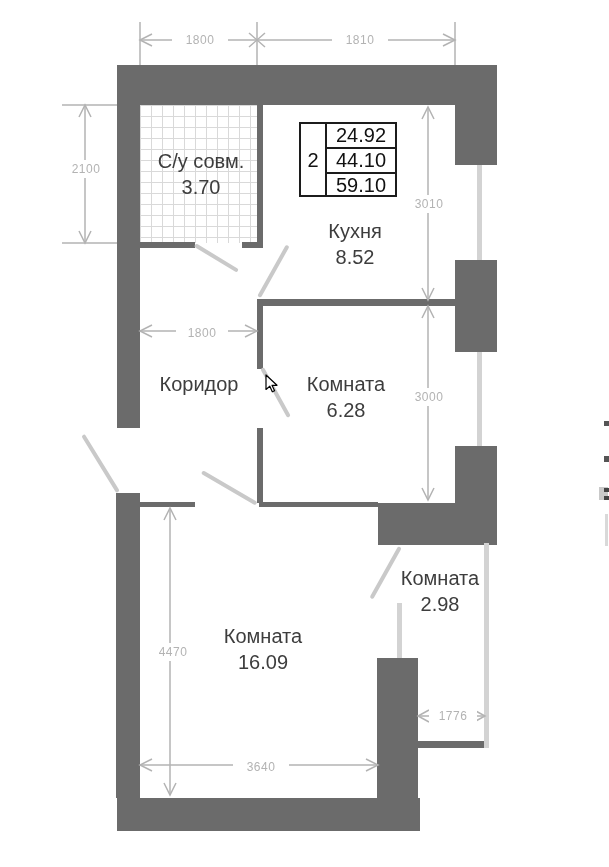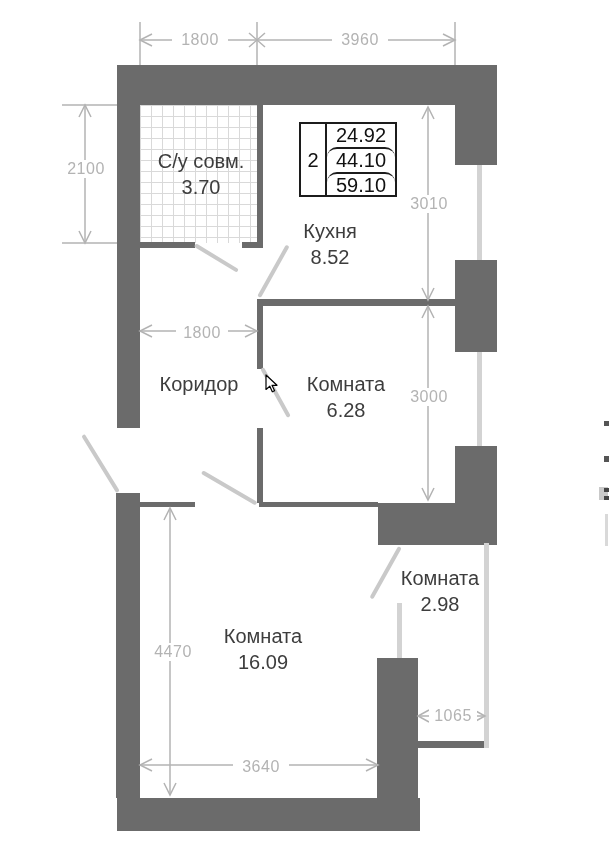--- a/index.html
+++ b/index.html
@@ -16,36 +16,36 @@
   .door{position:absolute; height:4px; background:var(--c-door); transform-origin:0 50%; border-radius:2px;}
   .hatch{
     position:absolute; left:140px; top:105px; width:117px; height:138px;
     background-image:
       repeating-linear-gradient(to right, var(--c-tile) 0 1px, transparent 1px 11px),
       repeating-linear-gradient(to bottom, var(--c-tile) 0 1px, transparent 1px 11px);
   }
   svg.dim{position:absolute; overflow:visible;}
   svg.dim line, svg.dim path{stroke:var(--c-dim); stroke-width:1.5; fill:none;}
   .dim-label{
-    position:absolute; color:var(--c-dim); font-size:16px; line-height:16px;
+    position:absolute; color:var(--c-dim); font-size:12px; line-height:16px;
     background:#fff; text-align:center; padding:1px 2px; letter-spacing:0.5px;
   }
   .room-label{
     position:absolute; width:150px; text-align:center; color:var(--c-label);
     font-size:20px; line-height:26px;
   }
   .info-table{
     position:absolute; left:299px; top:122px; width:94px; height:71px;
     display:grid; grid-template-columns:26px 1fr; grid-template-rows:repeat(3,1fr);
     border:2px solid var(--c-border); background:#fff;
     font-size:20px; color:#111;
   }
   .it-rooms{grid-row:1/4; border-right:2px solid var(--c-border);
     display:flex; align-items:center; justify-content:center;}
-  .it-cell{display:flex; align-items:center; justify-content:center;border-radius:10px;}
+  .it-cell{display:flex; align-items:center; justify-content:center;}
   .it-cell.sep{border-top:2px solid var(--c-border);}
   .artifact{position:absolute;}
 </style>
 </head>
 <body>
 
 <div id="plan">
 
   <div class="hatch"></div>
 
@@ -83,21 +83,21 @@
   <svg class="dim" style="left:58px;top:20px" width="404" height="46" viewBox="0 0 404 46">
     <line x1="82" y1="2" x2="82" y2="45"></line>
     <line x1="199" y1="2" x2="199" y2="45"></line>
     <line x1="397" y1="2" x2="397" y2="45"></line>
     <line x1="82" y1="20" x2="397" y2="20"></line>
     <path d="M94,14 L82,20 L94,26"></path>
     <path d="M191,13 L207,27 M191,27 L207,13"></path>
     <path d="M385,14 L397,20 L385,26"></path>
   </svg>
   <span class="dim-label" style="left:172px;top:31px;width:52px">1800</span>
-  <span class="dim-label" style="left:332px;top:31px;width:52px">3960</span>
+  <span class="dim-label" style="left:332px;top:31px;width:52px">1810</span>
 
   <svg class="dim" style="left:58px;top:100px" width="64" height="150" viewBox="0 0 64 150">
     <line x1="4" y1="5" x2="59" y2="5"></line>
     <line x1="4" y1="143" x2="59" y2="143"></line>
     <line x1="27" y1="6" x2="27" y2="142"></line>
     <path d="M21,17 L27,5 L33,17"></path>
     <path d="M21,131 L27,143 L33,131"></path>
   </svg>
   <span class="dim-label" style="left:62px;top:160px;width:44px">2100</span>
 
@@ -134,34 +134,34 @@
     <path d="M20,4 L8,10 L20,16"></path>
     <path d="M234,4 L246,10 L234,16"></path>
   </svg>
   <span class="dim-label" style="left:233px;top:758px;width:52px">3640</span>
 
   <svg class="dim" style="left:412px;top:705px" width="82" height="22" viewBox="0 0 82 22">
     <line x1="6" y1="11" x2="73" y2="11"></line>
     <path d="M17,5 L6,11 L17,17"></path>
     <path d="M62,5 L73,11 L62,17"></path>
   </svg>
-  <span class="dim-label" style="left:429px;top:707px;width:44px">1065</span>
+  <span class="dim-label" style="left:429px;top:707px;width:44px">1776</span>
 
   <div class="info-table">
     <div class="it-rooms">2</div>
     <div class="it-cell">24.92</div>
     <div class="it-cell sep">44.10</div>
     <div class="it-cell sep">59.10</div>
   </div>
 
   <div class="room-label" style="left:126px;top:148px">
     <div>С/у совм.</div>
     <div>3.70</div>
   </div>
-  <div class="room-label" style="left:255px;top:218px">
+  <div class="room-label" style="left:280px;top:218px">
     <div>Кухня</div>
     <div>8.52</div>
   </div>
   <div class="room-label" style="left:124px;top:371px">
     <div>Коридор</div>
   </div>
   <div class="room-label" style="left:271px;top:371px">
     <div>Комната</div>
     <div>6.28</div>
   </div>

